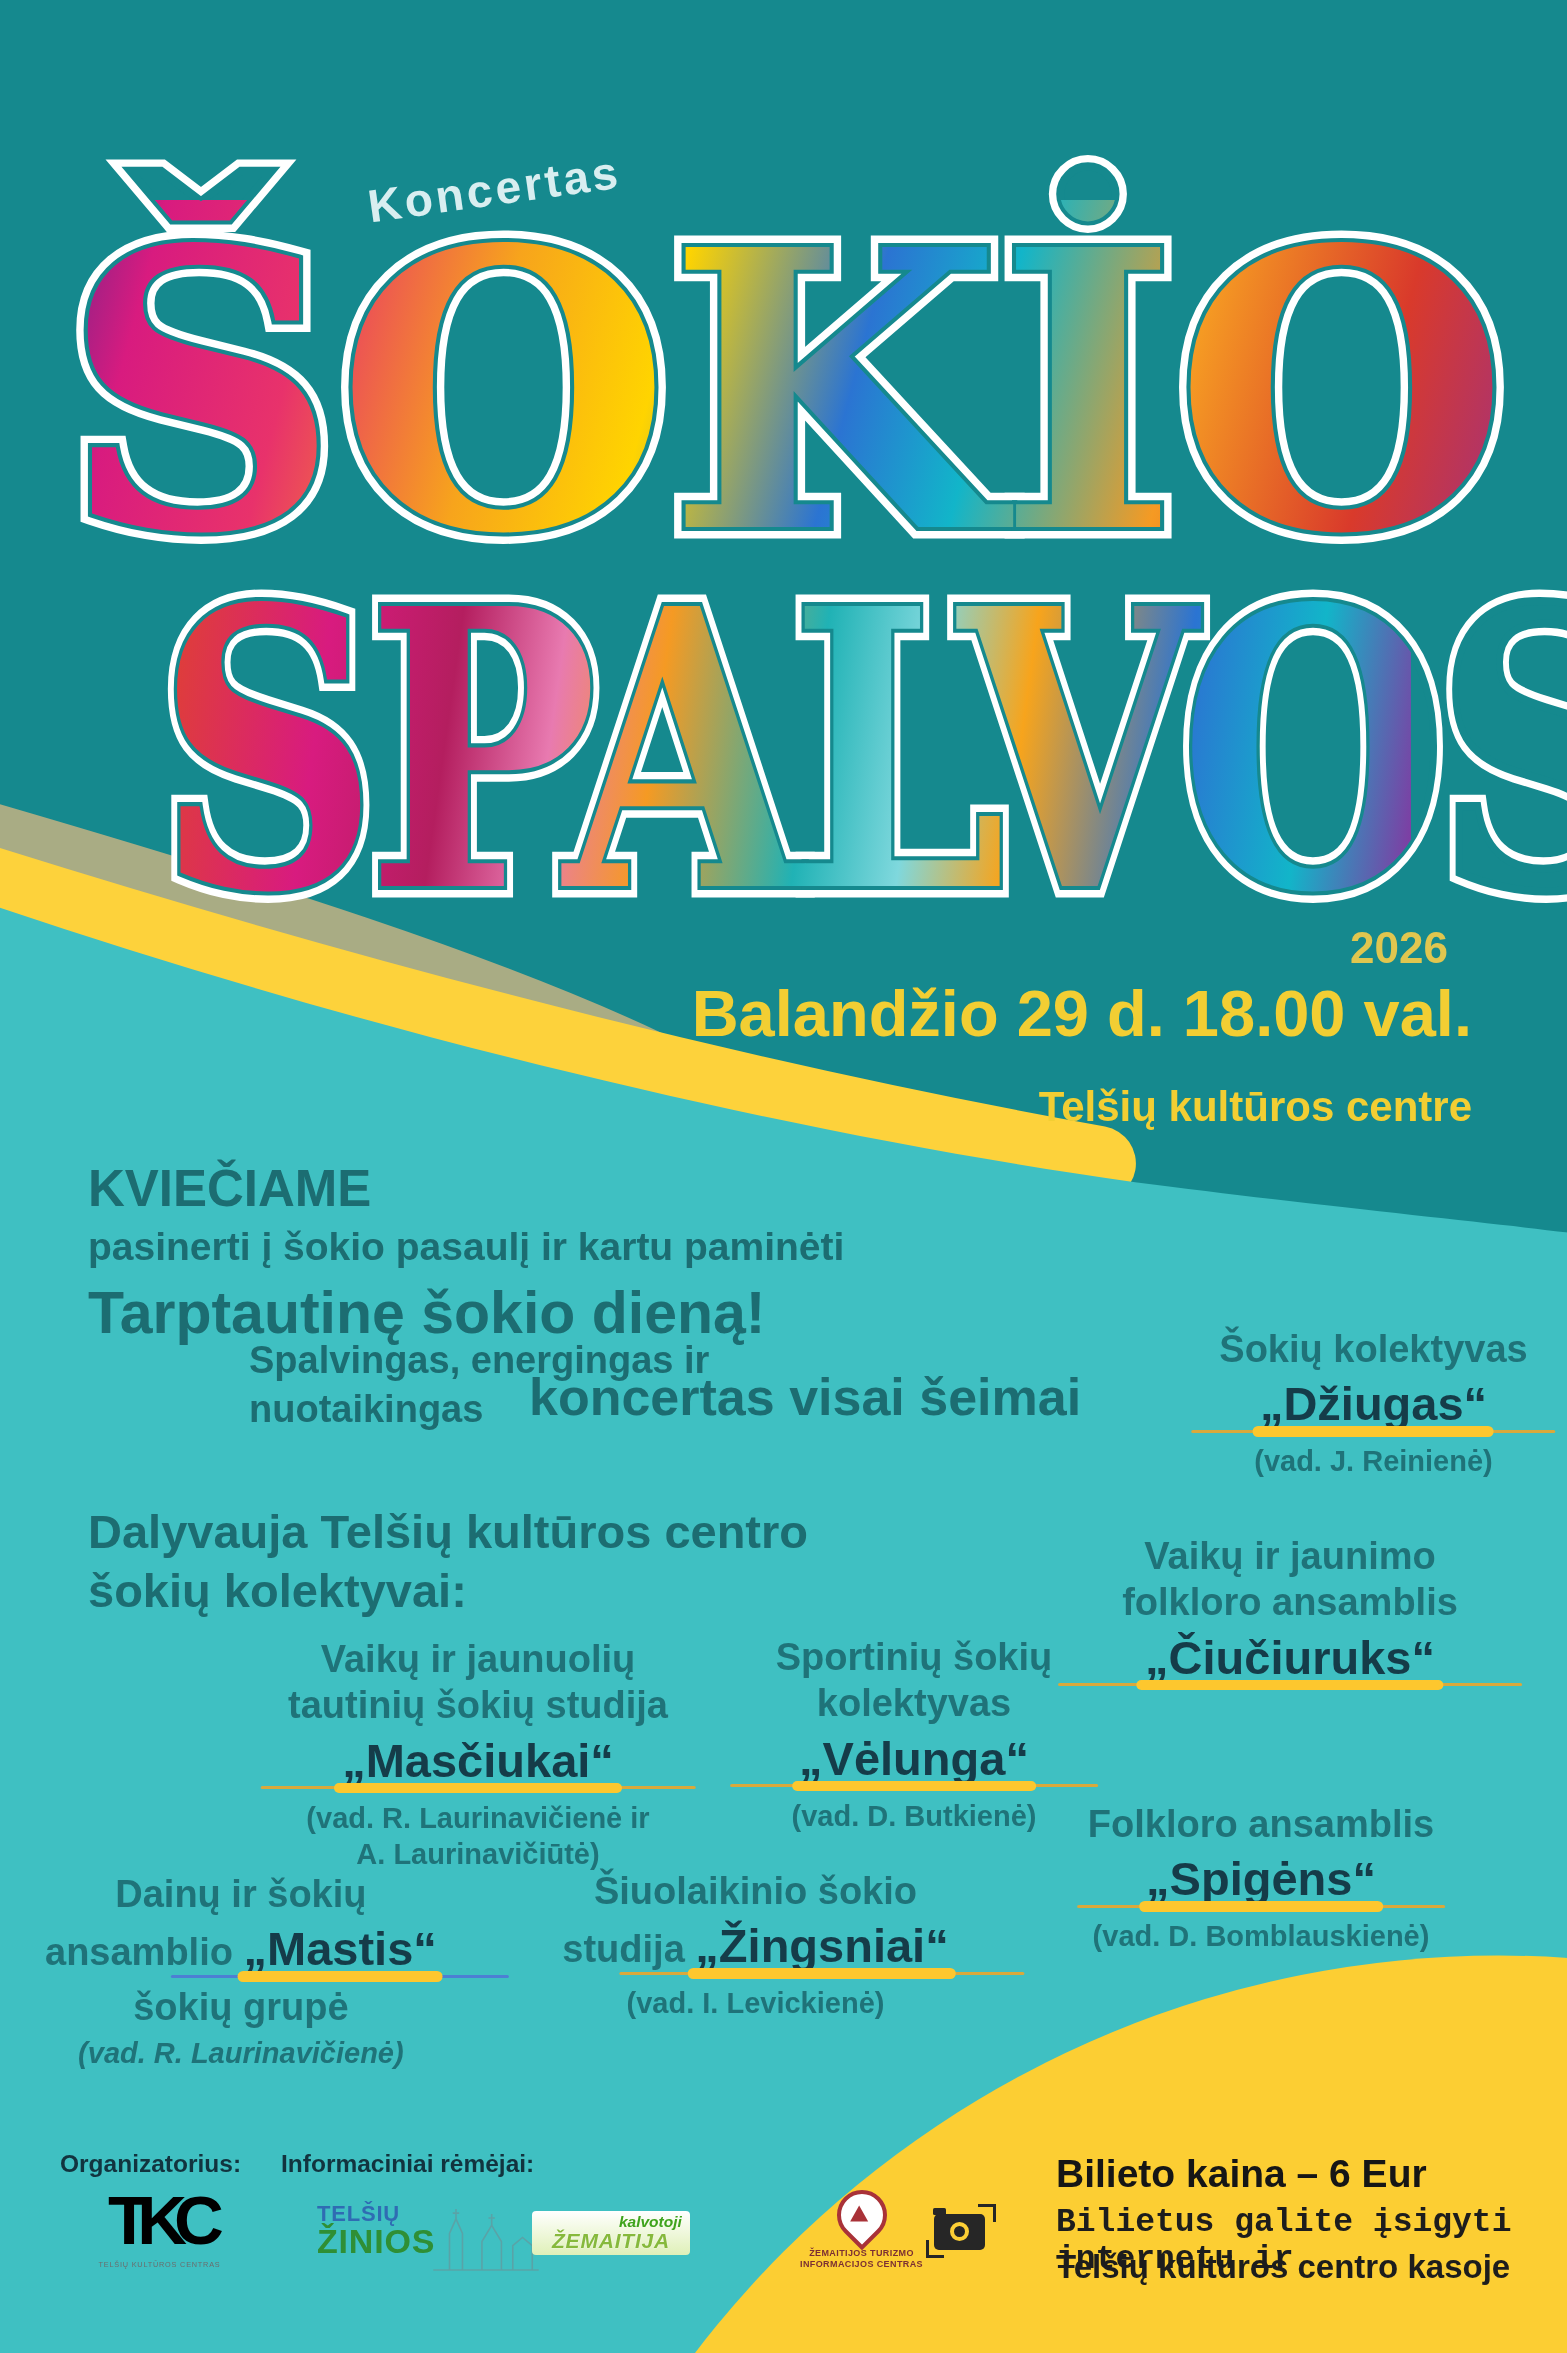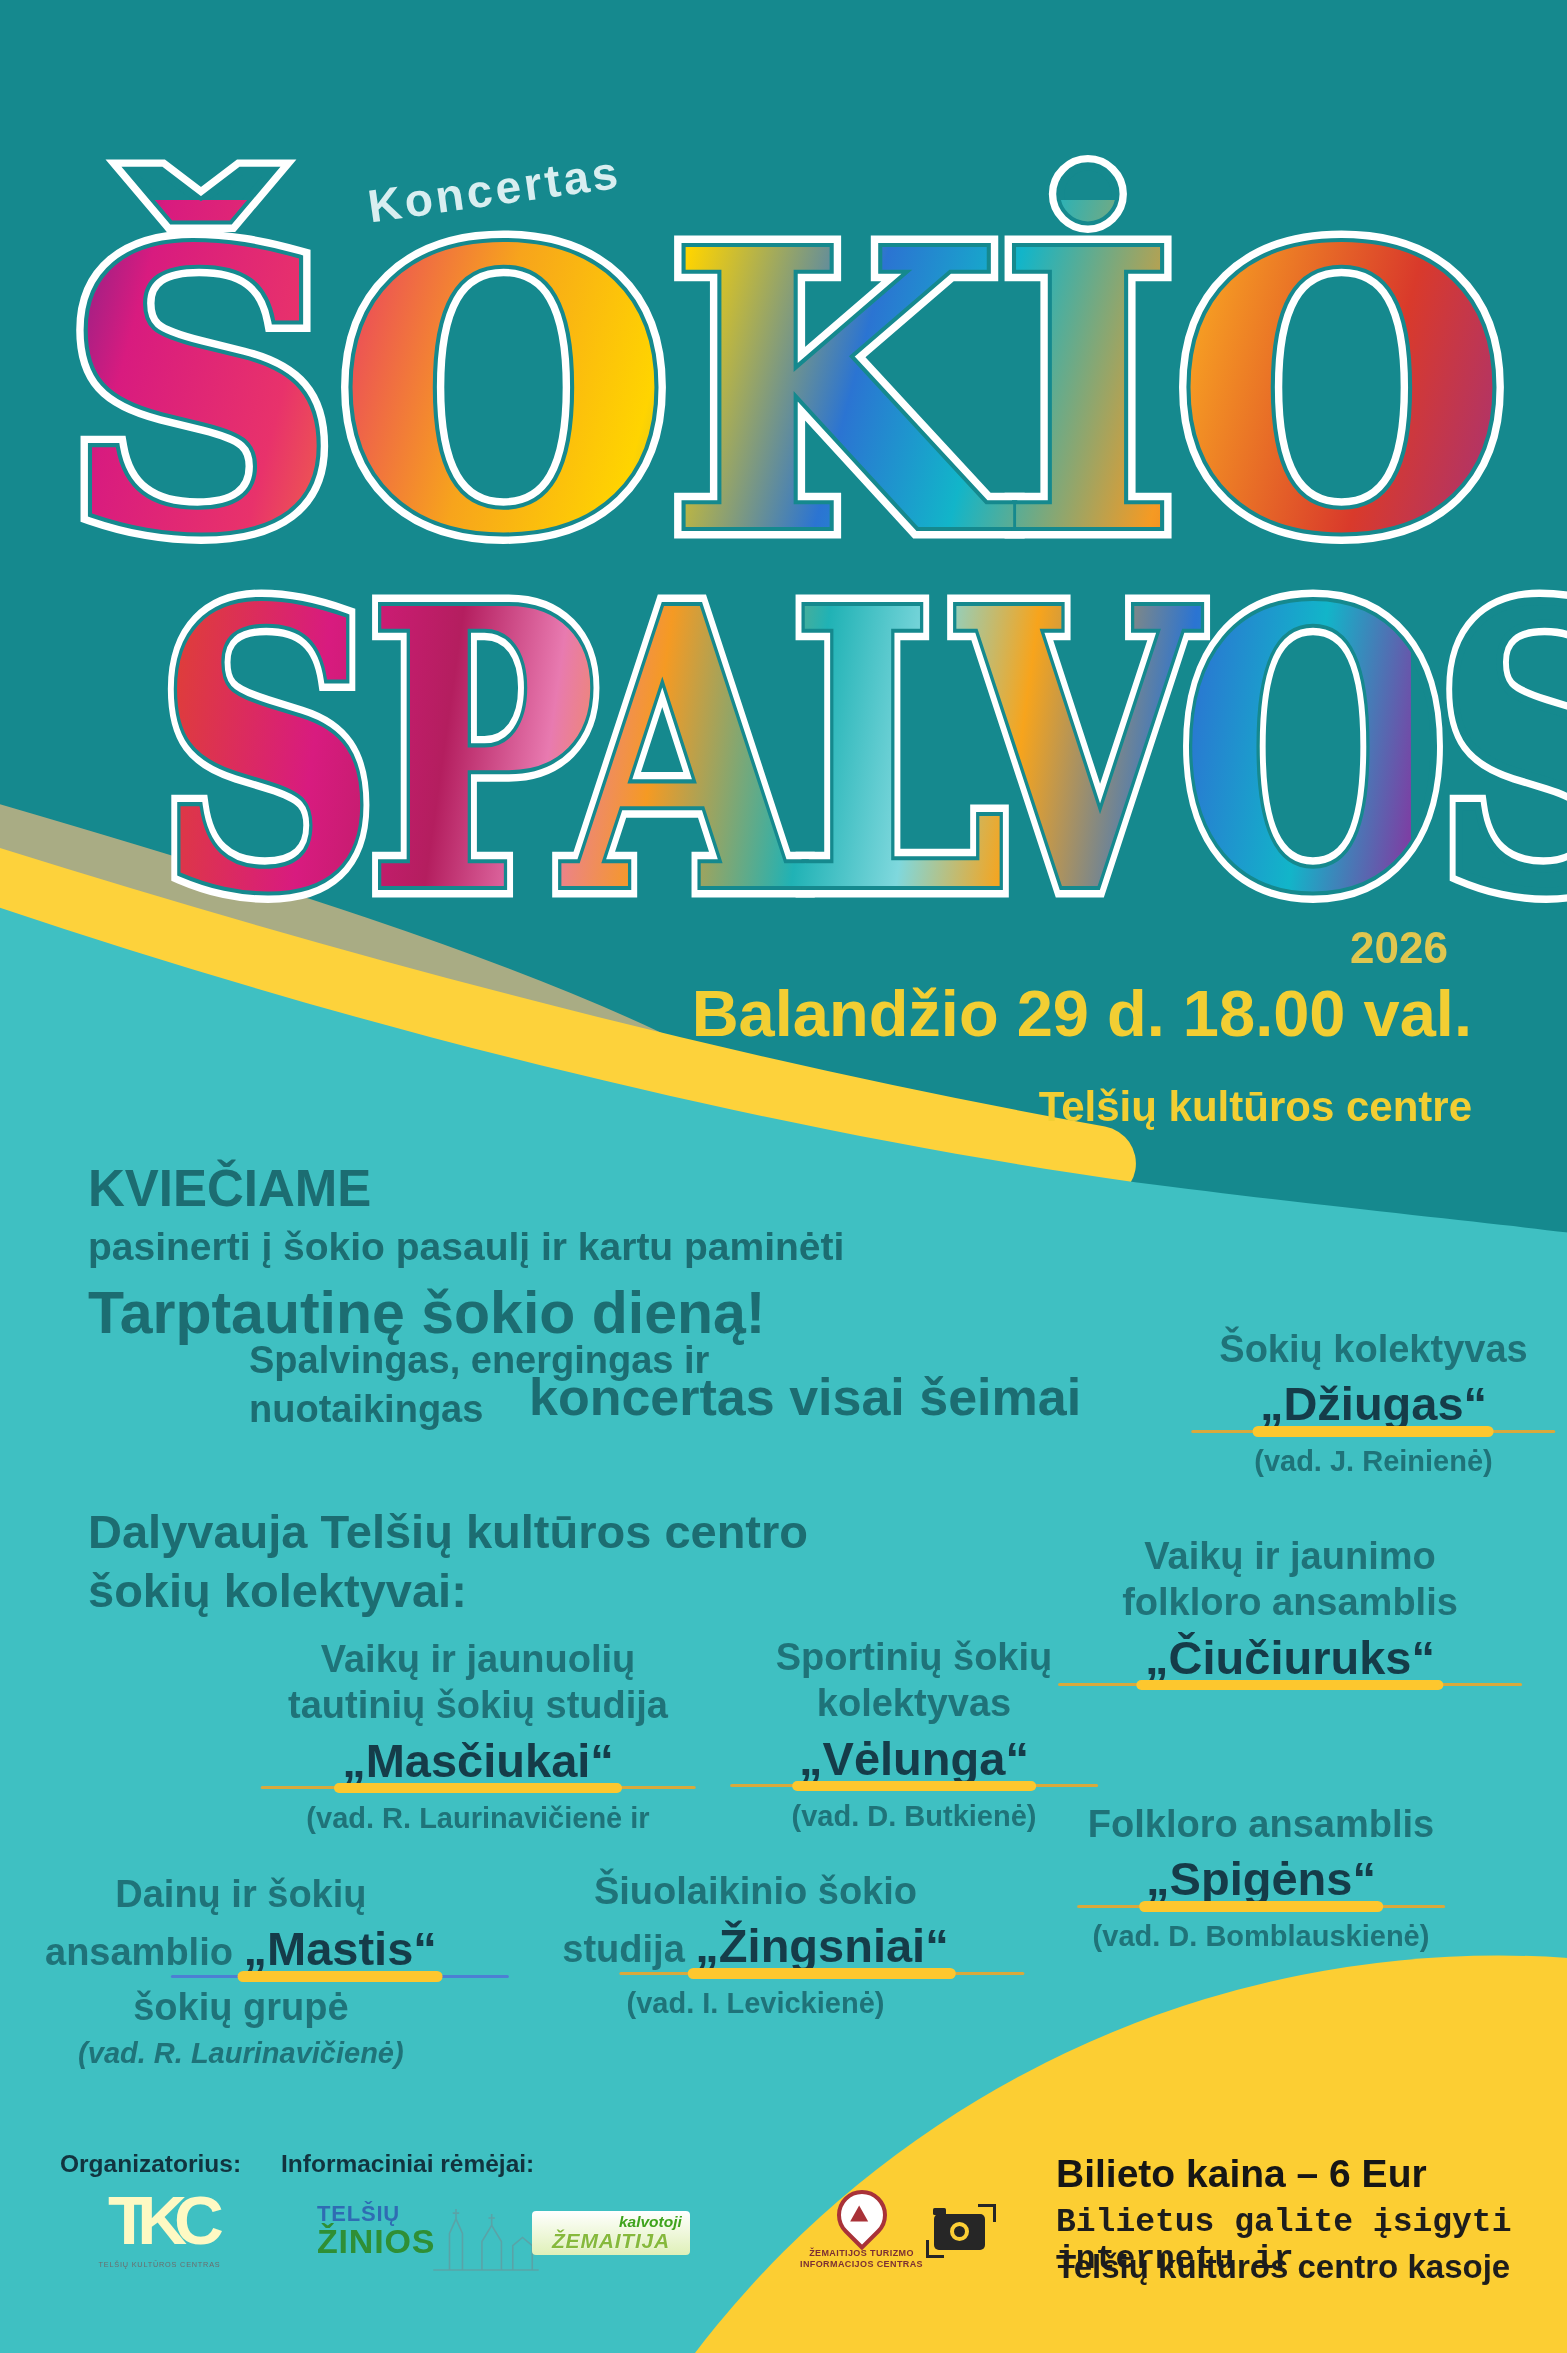--- a/index.html
+++ b/index.html
@@ -58,21 +58,21 @@
   .g-spigens{left:1016px;top:1801px;width:490px;}
   .g-mastis{left:20.4px;top:1871px;width:441px;}
   .g-zingsniai{left:535px;top:1868px;width:441px;}
   .inline-pre{font-size:38px;font-weight:600;}
 
   
   .f-label{font-size:24.5px;font-weight:800;color:#12343f;z-index:5;}
   .org-label{left:60px;top:2150px;text-align:center;}
   .spons-label{left:281px;top:2150px;}
   .tkc{left:82px;top:2186px;z-index:5;text-align:center;width:155px;}
-  .tkc .tkc-text{font-size:69px;font-weight:700;letter-spacing:-13px;color:#fef9c3;line-height:1;}
+  .tkc .tkc-text{font-size:69px;font-weight:700;letter-spacing:-13px;color:#000000;line-height:1;}
   .tkc .tkc-cap{font-size:7.3px;letter-spacing:0.8px;color:#6c6c6c;margin-top:4.9px;}
   .zinios{left:317px;top:2204px;z-index:5;line-height:.95;}
   .zinios .zin-top{font-size:22px;font-weight:800;color:#2f6cb3;letter-spacing:0.8px;}
   .zinios .zin-bot{font-size:34px;font-weight:700;color:#2f8f35;letter-spacing:0.8px;}
   .church{left:425px;top:2201px;z-index:5;opacity:.55;}
   .zema{left:532px;top:2211px;width:158px;height:44px;z-index:5;border-radius:4.1px;
     background:linear-gradient(#ffffff,#dff0b8);text-align:center;overflow:hidden;}
   .zema .ze-top{font-size:15.5px;font-weight:800;font-style:italic;color:#3fa31c;
     line-height:1;margin:3.3px 8.2px 0 0;text-align:right;}
   .zema .ze-bot{font-size:21px;font-weight:800;font-style:italic;color:#86b93c;
@@ -142,20 +142,21 @@
   <div class="gl">Vaikų ir jaunimo</div>
   <div class="gl">folkloro ansamblis</div>
   <div><span class="gname">„Čiučiuruks“</span></div>
 </div>
 
 <div class="group g-masciukai">
   <div class="gl">Vaikų ir jaunuolių</div>
   <div class="gl">tautinių šokių studija</div>
   <div><span class="gname">„Masčiukai“</span></div>
   <div class="gvad">(vad. R. Laurinavičienė ir</div>
+  <div class="gvad" style="margin-top:1.6px;">A. Laurinavičiūtė)</div>
 </div>
 
 <div class="group g-velunga">
   <div class="gl">Sportinių šokių</div>
   <div class="gl">kolektyvas</div>
   <div><span class="gname">„Vėlunga“</span></div>
   <div class="gvad">(vad. D. Butkienė)</div>
 </div>
 
 <div class="group g-spigens">

